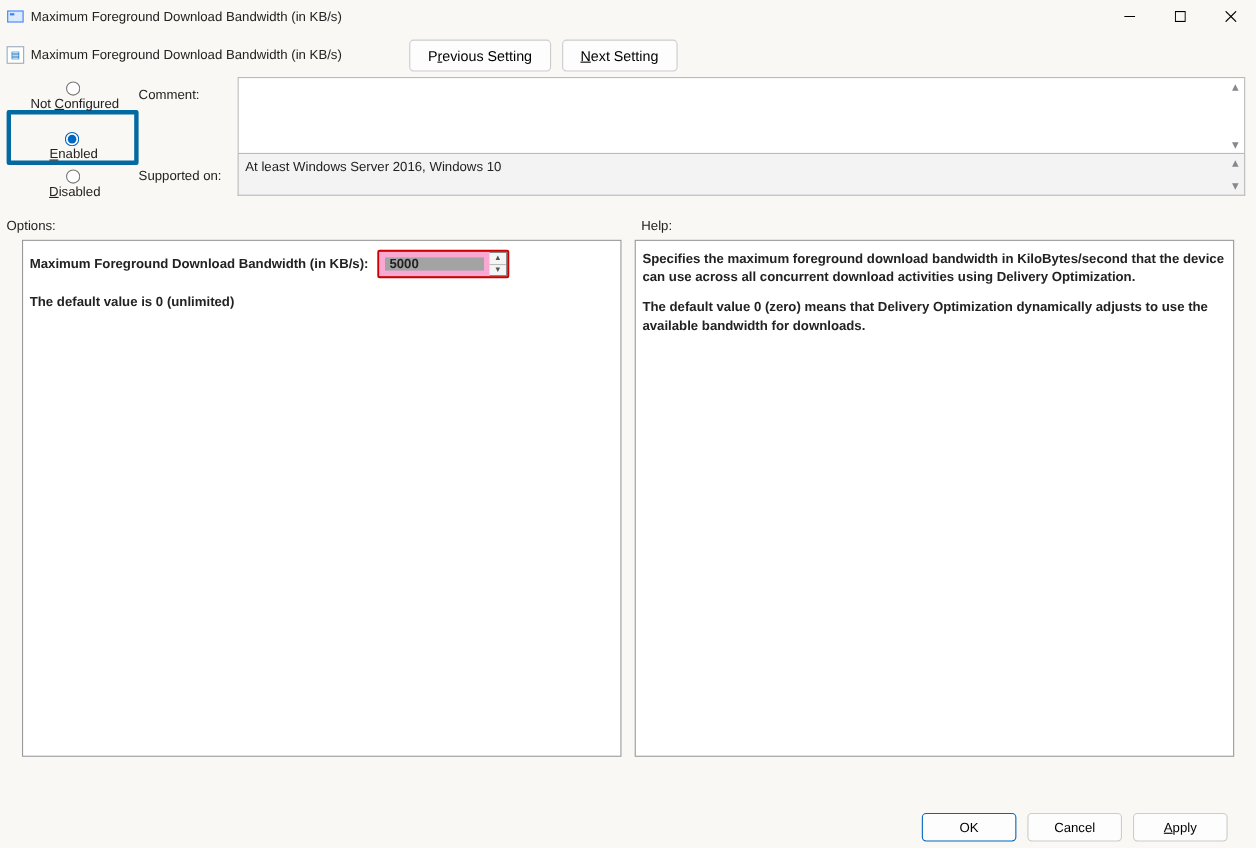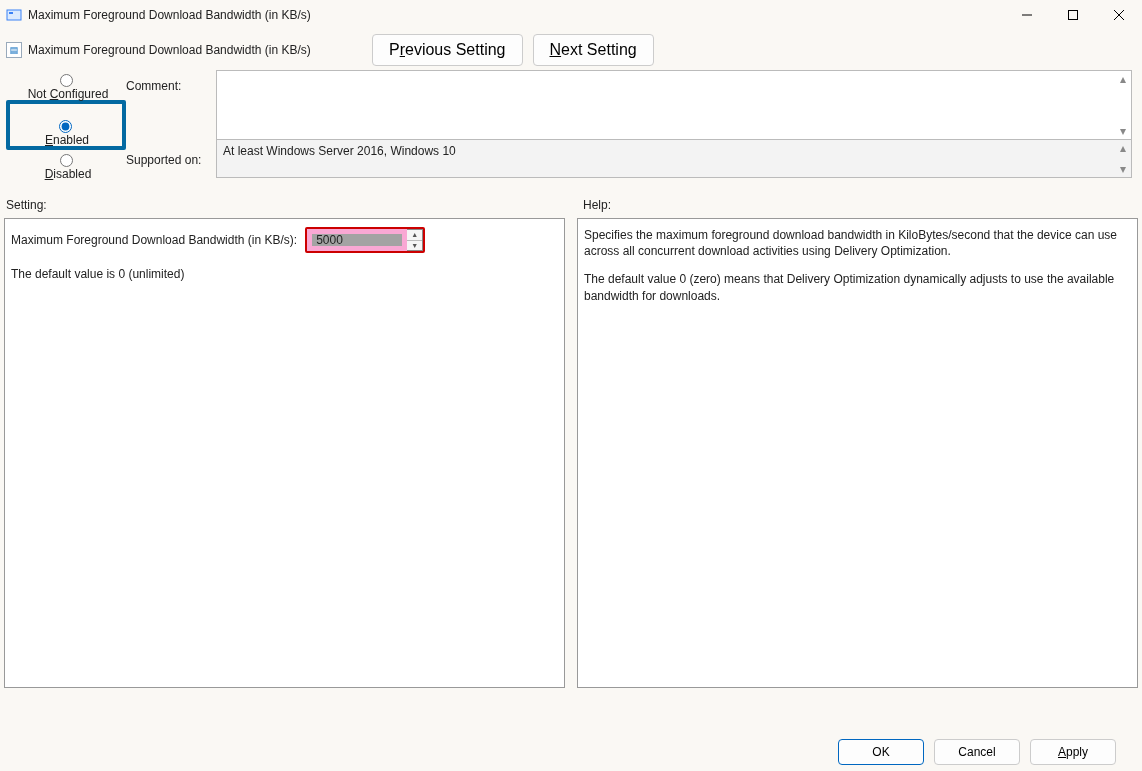--- a/index.html
+++ b/index.html
@@ -7,37 +7,37 @@
   .titlebar { height: 30px; display: flex; align-items: center; padding-left: 6px; }
   .titlebar .appicon { width: 16px; height: 16px; margin-right: 6px; display:flex; align-items:center; justify-content:center; }
   .titlebar .title { flex: 1; font-size: 12px; }
   .titlebar .controls { display: flex; }
   .titlebar .ctrl { width: 46px; height: 30px; display: flex; align-items: center; justify-content: center; }
   .ctrl svg { width: 10px; height: 10px; }
   .subheader { height: 40px; display: flex; align-items: center; padding-left: 6px; }
   .subheader .subicon { width:16px; height:16px; margin-right:6px; background:#fff; border:1px solid #9ab; display:flex; align-items:center; justify-content:center; font-size:9px; color:#06b; }
   .subheader .subtitle { flex: 0 0 auto; width: 344px; font-size: 12px; }
   .navbtns { display:flex; gap:10px; }
-  button.nav { background:#fdfdfd; border:1px solid #ccc; border-radius:4px; padding:6px 16px; font-size:16px; cursor:pointer; }
+  button.nav { background:#fdfdfd; border:1px solid #ccc; border-radius:4px; padding:6px 16px; font-size:13px; cursor:pointer; }
   .ul { text-decoration: underline; }
   .topgrid { display:flex; padding: 0 6px; }
   .radios { width:120px; padding-top:4px; }
   .radio-row { display:flex; align-items:center; height:24px; padding-left:4px; margin-bottom:4px;flex-direction:column; }
   .radio-row input[type=radio]{ width:13px; height:13px; margin-right:4px; accent-color:#0067c0; }
   .hl { border:4px solid #0369a1; border-radius:2px; padding:16px 4px 2px 2px; margin-top:-2px; }
   .labels-col { width:90px; padding-top:4px; }
   .label-row { height:24px; display:flex; align-items:center; }
   .fields-col { flex:1; padding-right:4px; }
   .comment-box { width:100%; height:70px; background:#fff; border:1px solid #bbb; position:relative; }
   .supported-box { width:100%; height:38px; background:#f3f3f3; border:1px solid #bbb; border-top:none; padding:4px 6px; position:relative; }
   .scroll-arrow { position:absolute; right:1px; width:14px; height:14px; display:flex; align-items:center; justify-content:center; color:#888; }
   .section-heads { display:flex; padding:16px 6px 6px 6px; }
   .sec-left { width:50%; }
   .sec-right { width:50%; padding-left:12px; }
-  .panes { display:flex; padding:0 4px; gap:12px; }
+  .panes { display:flex; padding:0 20px; gap:12px;font-weight:bold; }
   .pane { width:50%; height:470px; background:#fff; border:1px solid #999; padding:8px 6px; overflow:hidden; }
   .opt-row { display:flex; align-items:center; margin-bottom:14px; }
   .opt-label { flex:0 0 auto; margin-right:8px; }
   .numwrap { display:flex; align-items:center; border:2px solid #c00; border-radius:2px; }
   .numbox { width:100px; height:22px; border:5px solid #f9a8d4; background:#a3a3a3; display:flex; align-items:center; padding-left:4px; font-size:12px; }
   .spin { width:16px; height:22px; border:1px solid #888; border-left:none; background:#f5f5f5; display:flex; flex-direction:column; }
   .spin div { flex:1; display:flex; align-items:center; justify-content:center; font-size:7px; color:#555; cursor:pointer; border-bottom:1px solid #bbb; }
   .spin div:last-child { border-bottom:none; }
   .helptext p { margin-bottom:12px; line-height:1.35; }
   .footer { position:absolute; bottom:6px; right:26px; display:flex; gap:10px; }
@@ -113,21 +113,21 @@
     </div>
     <div class="supported-box">
       <span>At least Windows Server 2016, Windows 10</span>
       <div class="scroll-arrow" style="top:1px;">▴</div>
       <div class="scroll-arrow" style="bottom:1px;">▾</div>
     </div>
   </div>
 </div>
 
 <div class="section-heads">
-  <div class="sec-left">Setting:</div>
+  <div class="sec-left">Options:</div>
   <div class="sec-right">Help:</div>
 </div>
 
 <div class="panes">
   <div class="pane">
     <div class="opt-row">
       <span class="opt-label">Maximum Foreground Download Bandwidth (in KB/s):</span>
       <div class="numwrap">
         <div class="numbox">
             <span>5000</span>

